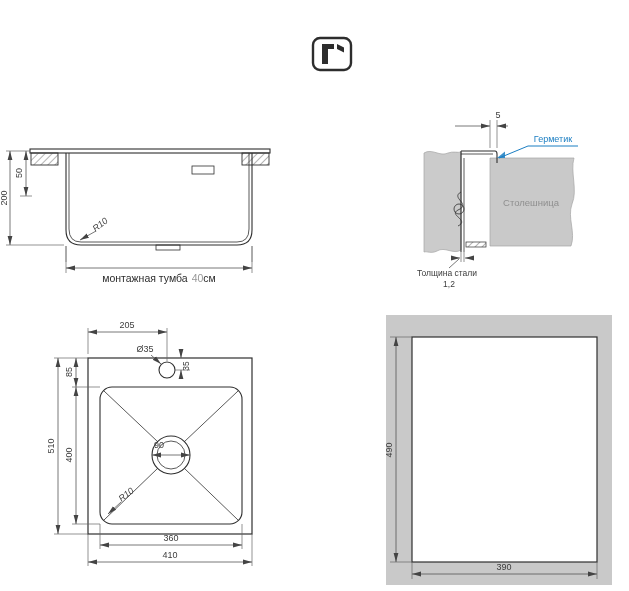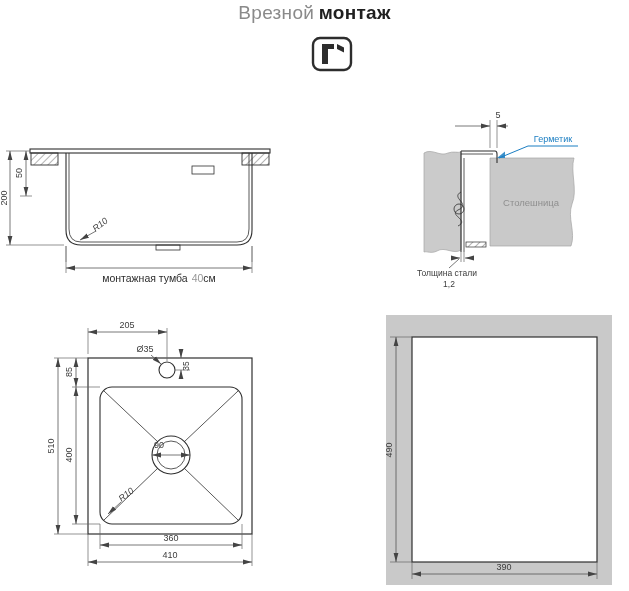--- a/index.html
+++ b/index.html
@@ -21,24 +21,20 @@
   .ln-thin{stroke:#2f2f2f;stroke-width:0.8;fill:none;}
   .dl{stroke:#555;stroke-width:0.8;fill:none;}
   .xl{stroke:#666;stroke-width:0.7;fill:none;}
   .blue{stroke:#1b7ec2;stroke-width:1;fill:none;}
 </style>
 </head>
 <body>
 
 <div class="page">
 
-  <div class="hdr">
-    <span class="t1">Врезной</span>
-    <span class="t2">монтаж</span>
-  </div>
 
   <div class="icon-wrap">
     <svg width="42" height="36" viewBox="0 0 42 36">
       <rect x="2" y="2" width="38" height="32" rx="7" fill="#fff" stroke="#2d2d2d" stroke-width="2.4"></rect>
       <path d="M11,8 h12 v5 h-6 v15 h-6 z" fill="#2d2d2d"></path>
       <path d="M26,8 l7,3.5 v5 l-7,-3.5 z" fill="#2d2d2d"></path>
     </svg>
   </div>
 
   <svg width="629" height="591" viewBox="0 0 629 591" style="position:absolute;top:0;left:0;">

